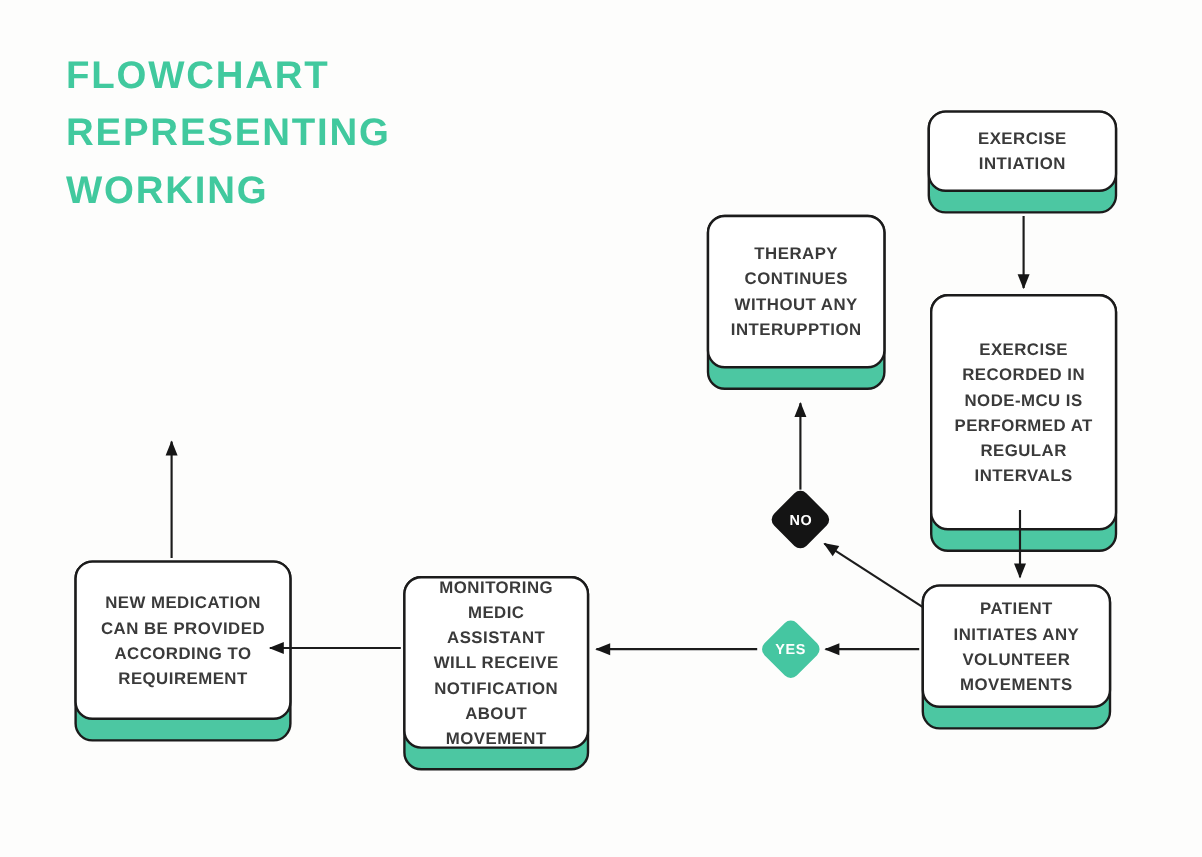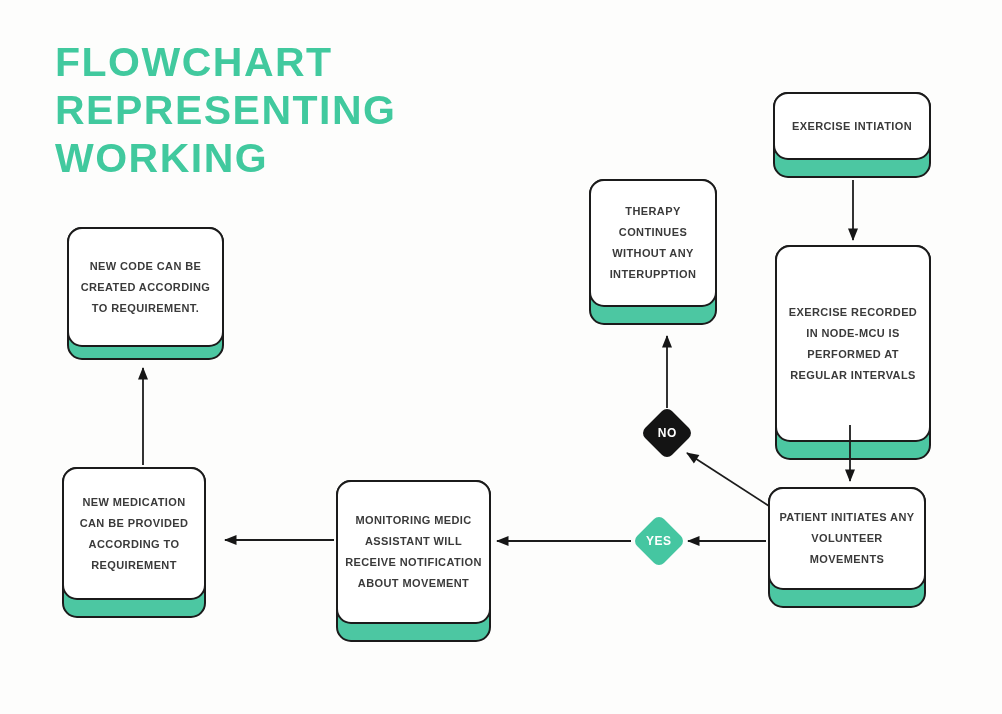--- a/index.html
+++ b/index.html
@@ -6,42 +6,42 @@
   body {
     width: 1002px; height: 714px;
     background: #fdfdfc;
     font-family: "Liberation Sans", sans-serif;
     overflow: hidden;
   }
   .canvas { position: relative; width: 1002px; height: 714px; }
 
   .page-title {
     position: absolute; left: 55px; top: 38px; width: 390px;
-    font-size: 41px; line-height: 48px; font-weight: 700;
+    font-size: 32px; line-height: 48px; font-weight: 700;
     letter-spacing: 1.5px; color: var(--teal, #41c99e);
   }
 
   
   .node { position: absolute; }
   .node-base {
     position: absolute; left: 0; right: 0; bottom: 0; top: 0;
     background: var(--bar, #4cc7a2);
     border: 2px solid #1b1b1b; border-radius: 15px;
     box-sizing: border-box;
   }
   .node-card {
     position: absolute; left: 0; right: 0; top: 0; bottom: 18px;
     background: #ffffff;
     border: 2px solid #1b1b1b; border-radius: 15px;
     box-sizing: border-box;
     display: flex; align-items: center; justify-content: center;
     text-align: center;
-    font-size: 11px; line-height: 21px; font-weight: 600;
+    font-size: 14px; line-height: 21px; font-weight: 600;
     letter-spacing: 0.4px; color: #3a3a3a;
-    padding: 4px 5px;
+    padding: 4px 16px;
   }
   .node-card.tight { bottom: 13px; }
 
   
   .diamond {
     position: absolute; width: 38px; height: 38px;
     transform: rotate(45deg); border-radius: 7px;
     display: flex; align-items: center; justify-content: center;
   }
   .diamond .diamond-label {
@@ -88,39 +88,35 @@
   <div class="node" style="left:775px; top:245px; width:156px; height:215px;">
     <div class="node-base"></div>
     <div class="node-card">EXERCISE RECORDED IN NODE-MCU IS PERFORMED AT REGULAR INTERVALS</div>
   </div>
 
   <div class="node" style="left:768px; top:487px; width:158px; height:121px;">
     <div class="node-base"></div>
     <div class="node-card">PATIENT INITIATES ANY VOLUNTEER MOVEMENTS</div>
   </div>
 
-  <div class="node" style="left:589px; top:179px; width:128px; height:146px;">
+  <div class="node" style="left:589px; top:179px; width:149px; height:146px;">
     <div class="node-base"></div>
     <div class="node-card">THERAPY CONTINUES WITHOUT ANY INTERUPPTION</div>
   </div>
 
   <div class="node" style="left:336px; top:468px; width:155px; height:162px;margin-top:12px;">
     <div class="node-base"></div>
     <div class="node-card">MONITORING MEDIC ASSISTANT WILL RECEIVE NOTIFICATION ABOUT MOVEMENT</div>
   </div>
 
-  <div class="node" style="left:62px; top:467px; width:144px; height:151px;">
+  <div class="node" style="left:62px; top:467px; width:181px; height:151px;">
     <div class="node-base"></div>
     <div class="node-card">NEW MEDICATION CAN BE PROVIDED ACCORDING TO REQUIREMENT</div>
   </div>
 
-  <div class="node" style="left:67px; top:227px; width:157px; height:133px;">
-    <div class="node-base"></div>
-    <div class="node-card tight">NEW CODE CAN BE CREATED ACCORDING TO REQUIREMENT.</div>
-  </div>
 
   <div class="diamond no" style="left:648px; top:414px;">
     <span class="diamond-label">NO</span>
   </div>
 
   <div class="diamond yes" style="left:640px; top:522px;">
     <span class="diamond-label">YES</span>
   </div>
 
 </div>

